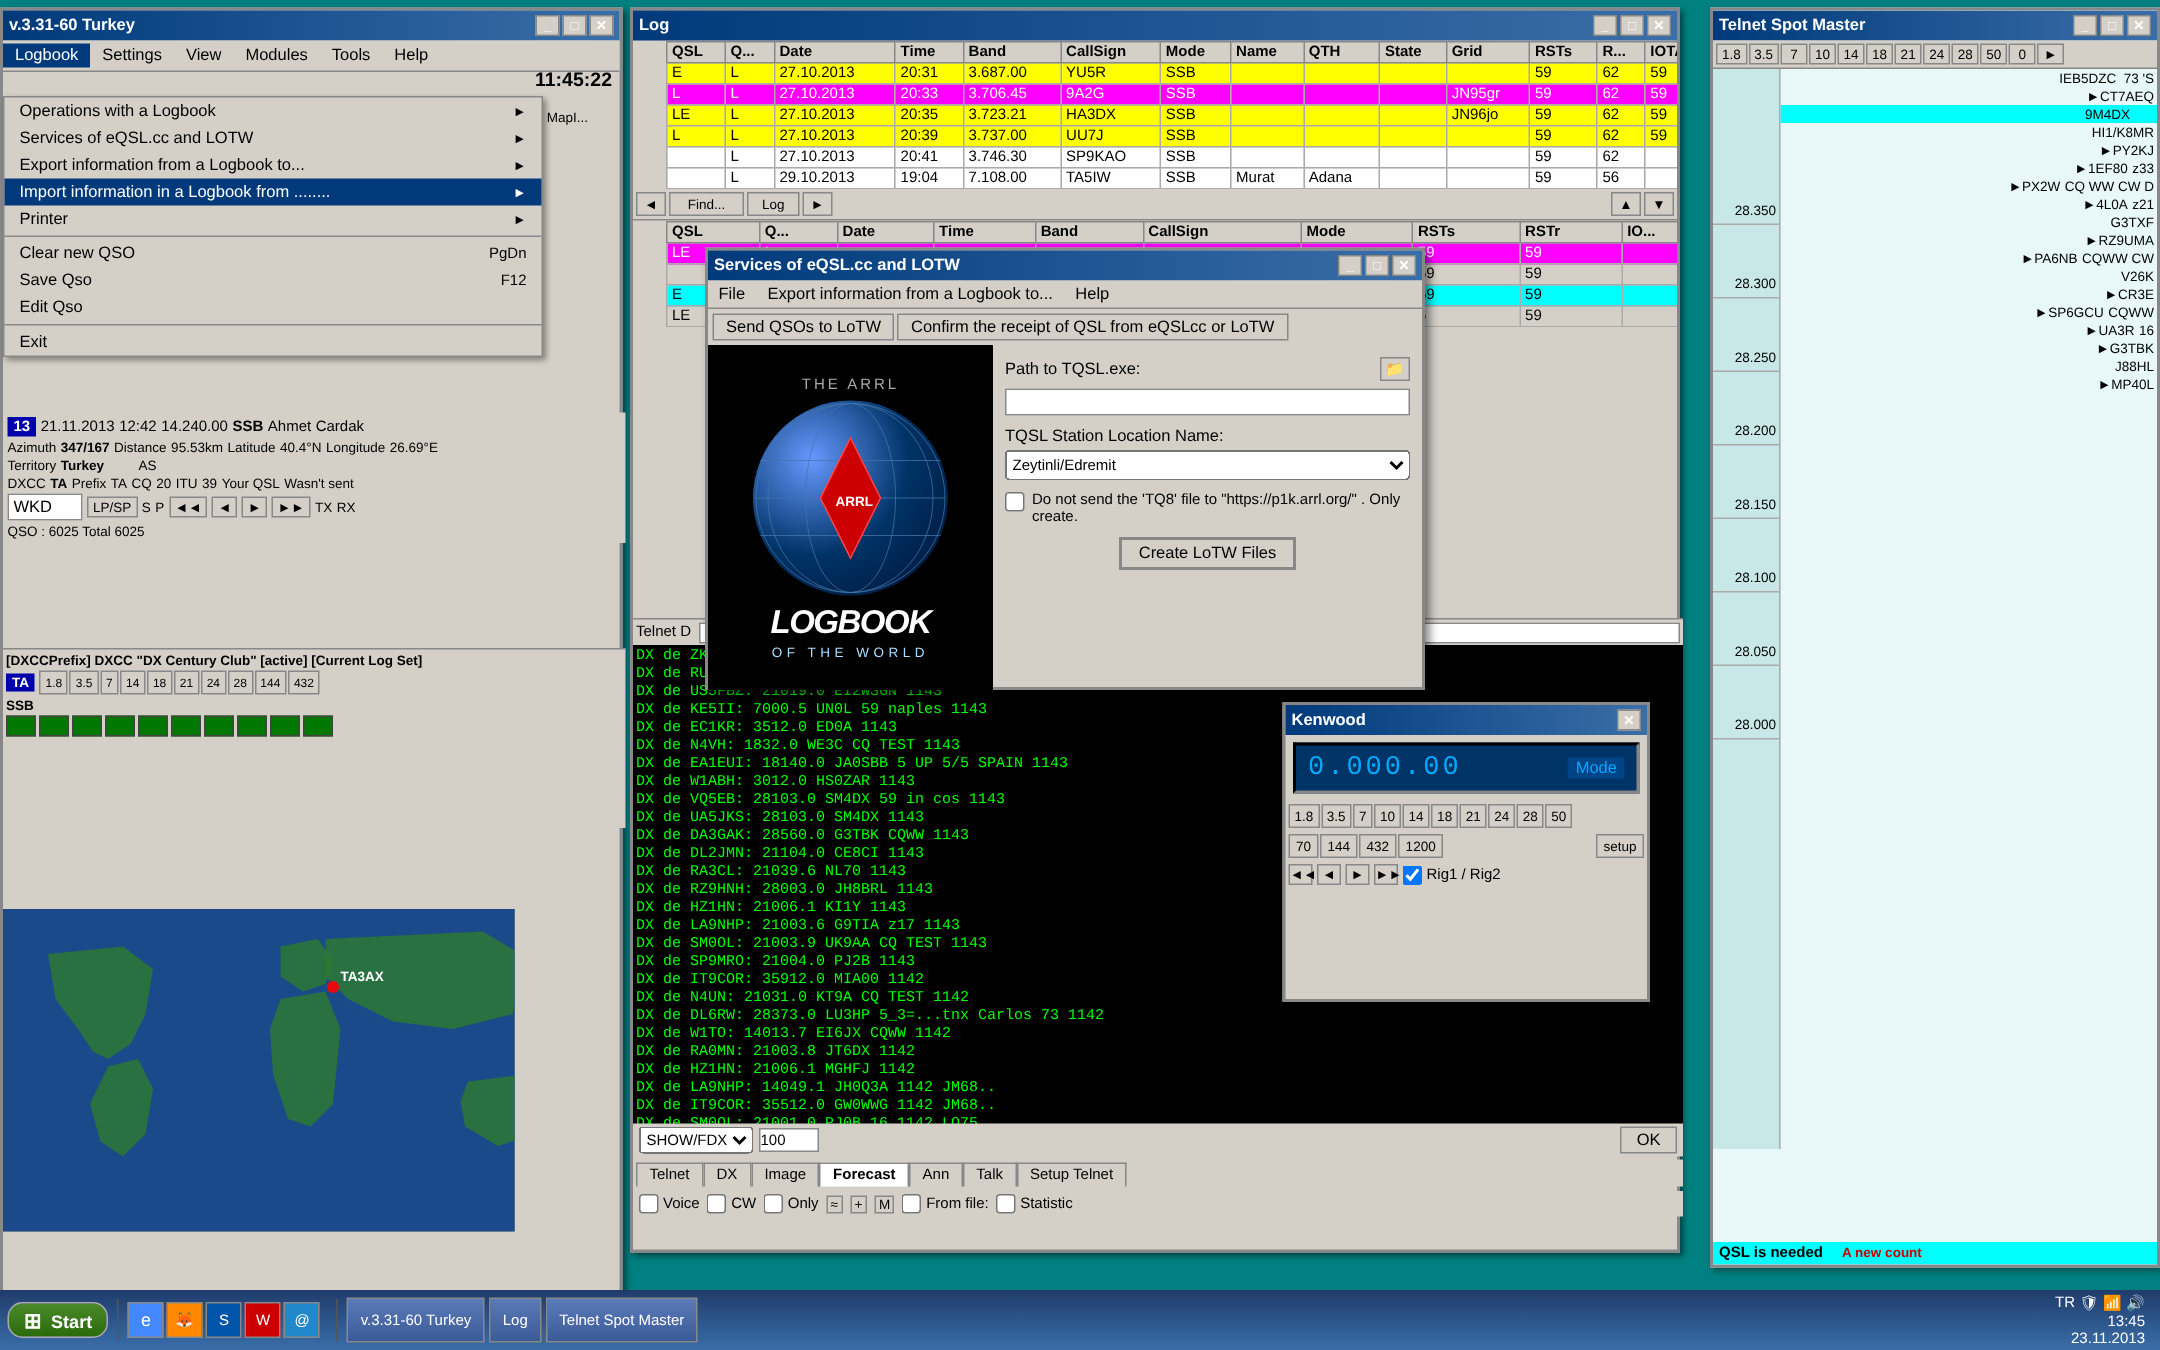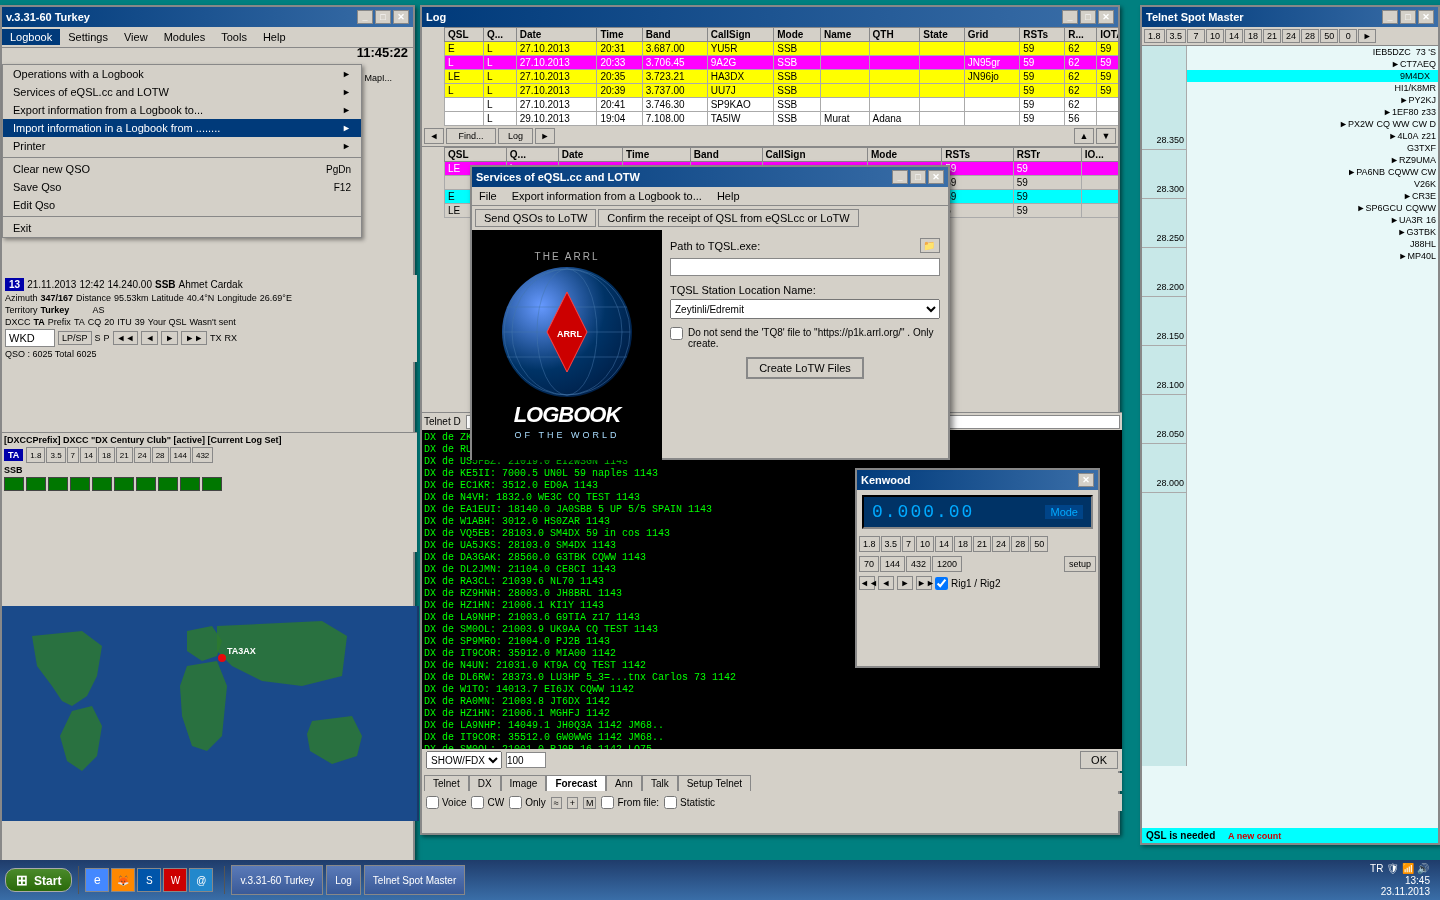--- a/index.html
+++ b/index.html
@@ -468,21 +468,21 @@
       <div style="background:#007700; width:20px; height:14px; border:1px solid #444;"></div>
       <div style="background:#007700; width:20px; height:14px; border:1px solid #444;"></div>
       <div style="background:#007700; width:20px; height:14px; border:1px solid #444;"></div>
       <div style="background:#007700; width:20px; height:14px; border:1px solid #444;"></div>
       <div style="background:#007700; width:20px; height:14px; border:1px solid #444;"></div>
       <div style="background:#007700; width:20px; height:14px; border:1px solid #444;"></div>
       <div style="background:#007700; width:20px; height:14px; border:1px solid #444;"></div>
     </div>
   </div>
 
-  <div style="position:absolute; bottom:42px; left:0; width:417px; height:215px; background:#1a3a6a; overflow:hidden;">
+  <div style="position:absolute; bottom:42px; left:0; width:341px; height:215px; background:#1a3a6a; overflow:hidden;">
     <svg width="415" height="215" viewBox="0 0 415 215">
 
       <rect width="415" height="215" fill="#1a4a8a"></rect>
 
       <path d="M 30 30 L 80 25 L 100 40 L 95 70 L 85 90 L 70 100 L 60 95 L 50 80 L 35 60 Z" fill="#2d7a2d" opacity="0.8"></path>
 
       <path d="M 70 105 L 90 100 L 100 120 L 95 150 L 80 165 L 65 155 L 58 130 Z" fill="#2d7a2d" opacity="0.8"></path>
 
       <path d="M 185 25 L 210 20 L 220 35 L 215 50 L 200 55 L 185 45 Z" fill="#2d7a2d" opacity="0.8"></path>
 
@@ -944,21 +944,21 @@
     </div>
 
     <div style="flex:1; overflow:hidden;">
       <div style="display:flex; justify-content:flex-end; font-size:9px; padding:1px 2px;">
           <span>IEB5DZC</span> 
           <span style="margin-left:5px;">73 'S</span>
         </div>
       <div style="display:flex; justify-content:flex-end; font-size:9px; padding:1px 2px;">
           <span>►CT7AEQ</span>
         </div>
-      <div style="background:cyan; display:flex; justify-content:flex-end; font-size:9px; padding:1px 8px;">
+      <div style="background:cyan; display:flex; justify-content:flex-end; font-size:9px; padding:1px 18px;">
           <span>9M4DX</span>
         </div>
       <div style="display:flex; justify-content:flex-end; font-size:9px; padding:1px 2px;">
           <span>HI1/K8MR</span>
         </div>
       <div style="display:flex; justify-content:flex-end; font-size:9px; padding:1px 2px;">
           <span>►PY2KJ</span>
         </div>
       <div style="display:flex; justify-content:flex-end; font-size:9px; padding:1px 2px;">
           <span>►1EF80</span> 

